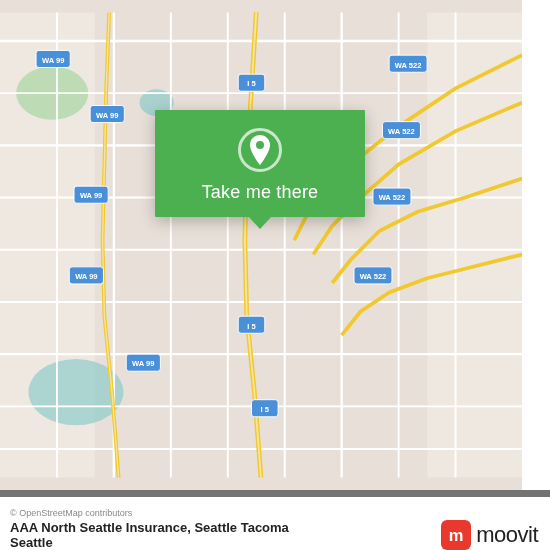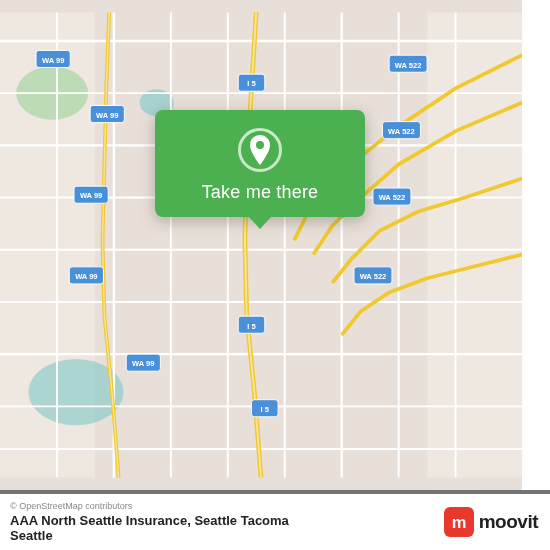--- a/index.html
+++ b/index.html
@@ -26,21 +26,21 @@
       height: 100%;
     }
 
     
     #popup-card {
       position: absolute;
       top: 110px;
       left: 155px;
       width: 210px;
       background: #4caf50;
-      border-radius: 8px;
+      border-radius: 1px;
       display: flex;
       flex-direction: column;
       align-items: center;
       padding: 18px 20px 14px;
       box-shadow: 0 4px 16px rgba(0,0,0,0.25);
       cursor: pointer;
     }
 
     #popup-card::after {
       content: '';
@@ -72,24 +72,24 @@
       font-weight: 500;
       letter-spacing: 0.2px;
     }
 
     
     #bottom-bar {
       width: 550px;
       height: 60px;
       background: white;
       display: flex;
-      align-items: center;
+      align-items: flex-end;
       justify-content: space-between;
       padding: 0 12px 0 10px;
-      border-top: 4px solid #737373;
+      border-top: 7px solid #737373;
     }
 
     #bottom-text-group {
       display: flex;
       flex-direction: column;
       justify-content: center;
     }
 
     #copyright-text {
       font-size: 9px;
@@ -109,22 +109,22 @@
       align-items: center;
       gap: 5px;
     }
 
     #moovit-icon {
       width: 30px;
       height: 30px;
     }
 
     #moovit-text {
-      font-size: 19px;
-      font-weight: 700;
+      font-size: 22px;
+      font-weight: 400;
       color: #222;
       letter-spacing: -0.5px;
     }
   </style>
 </head>
 <body>
 
 <div id="map-container">
   <svg id="map-svg" viewBox="0 0 550 490" xmlns="http://www.w3.org/2000/svg">
 

